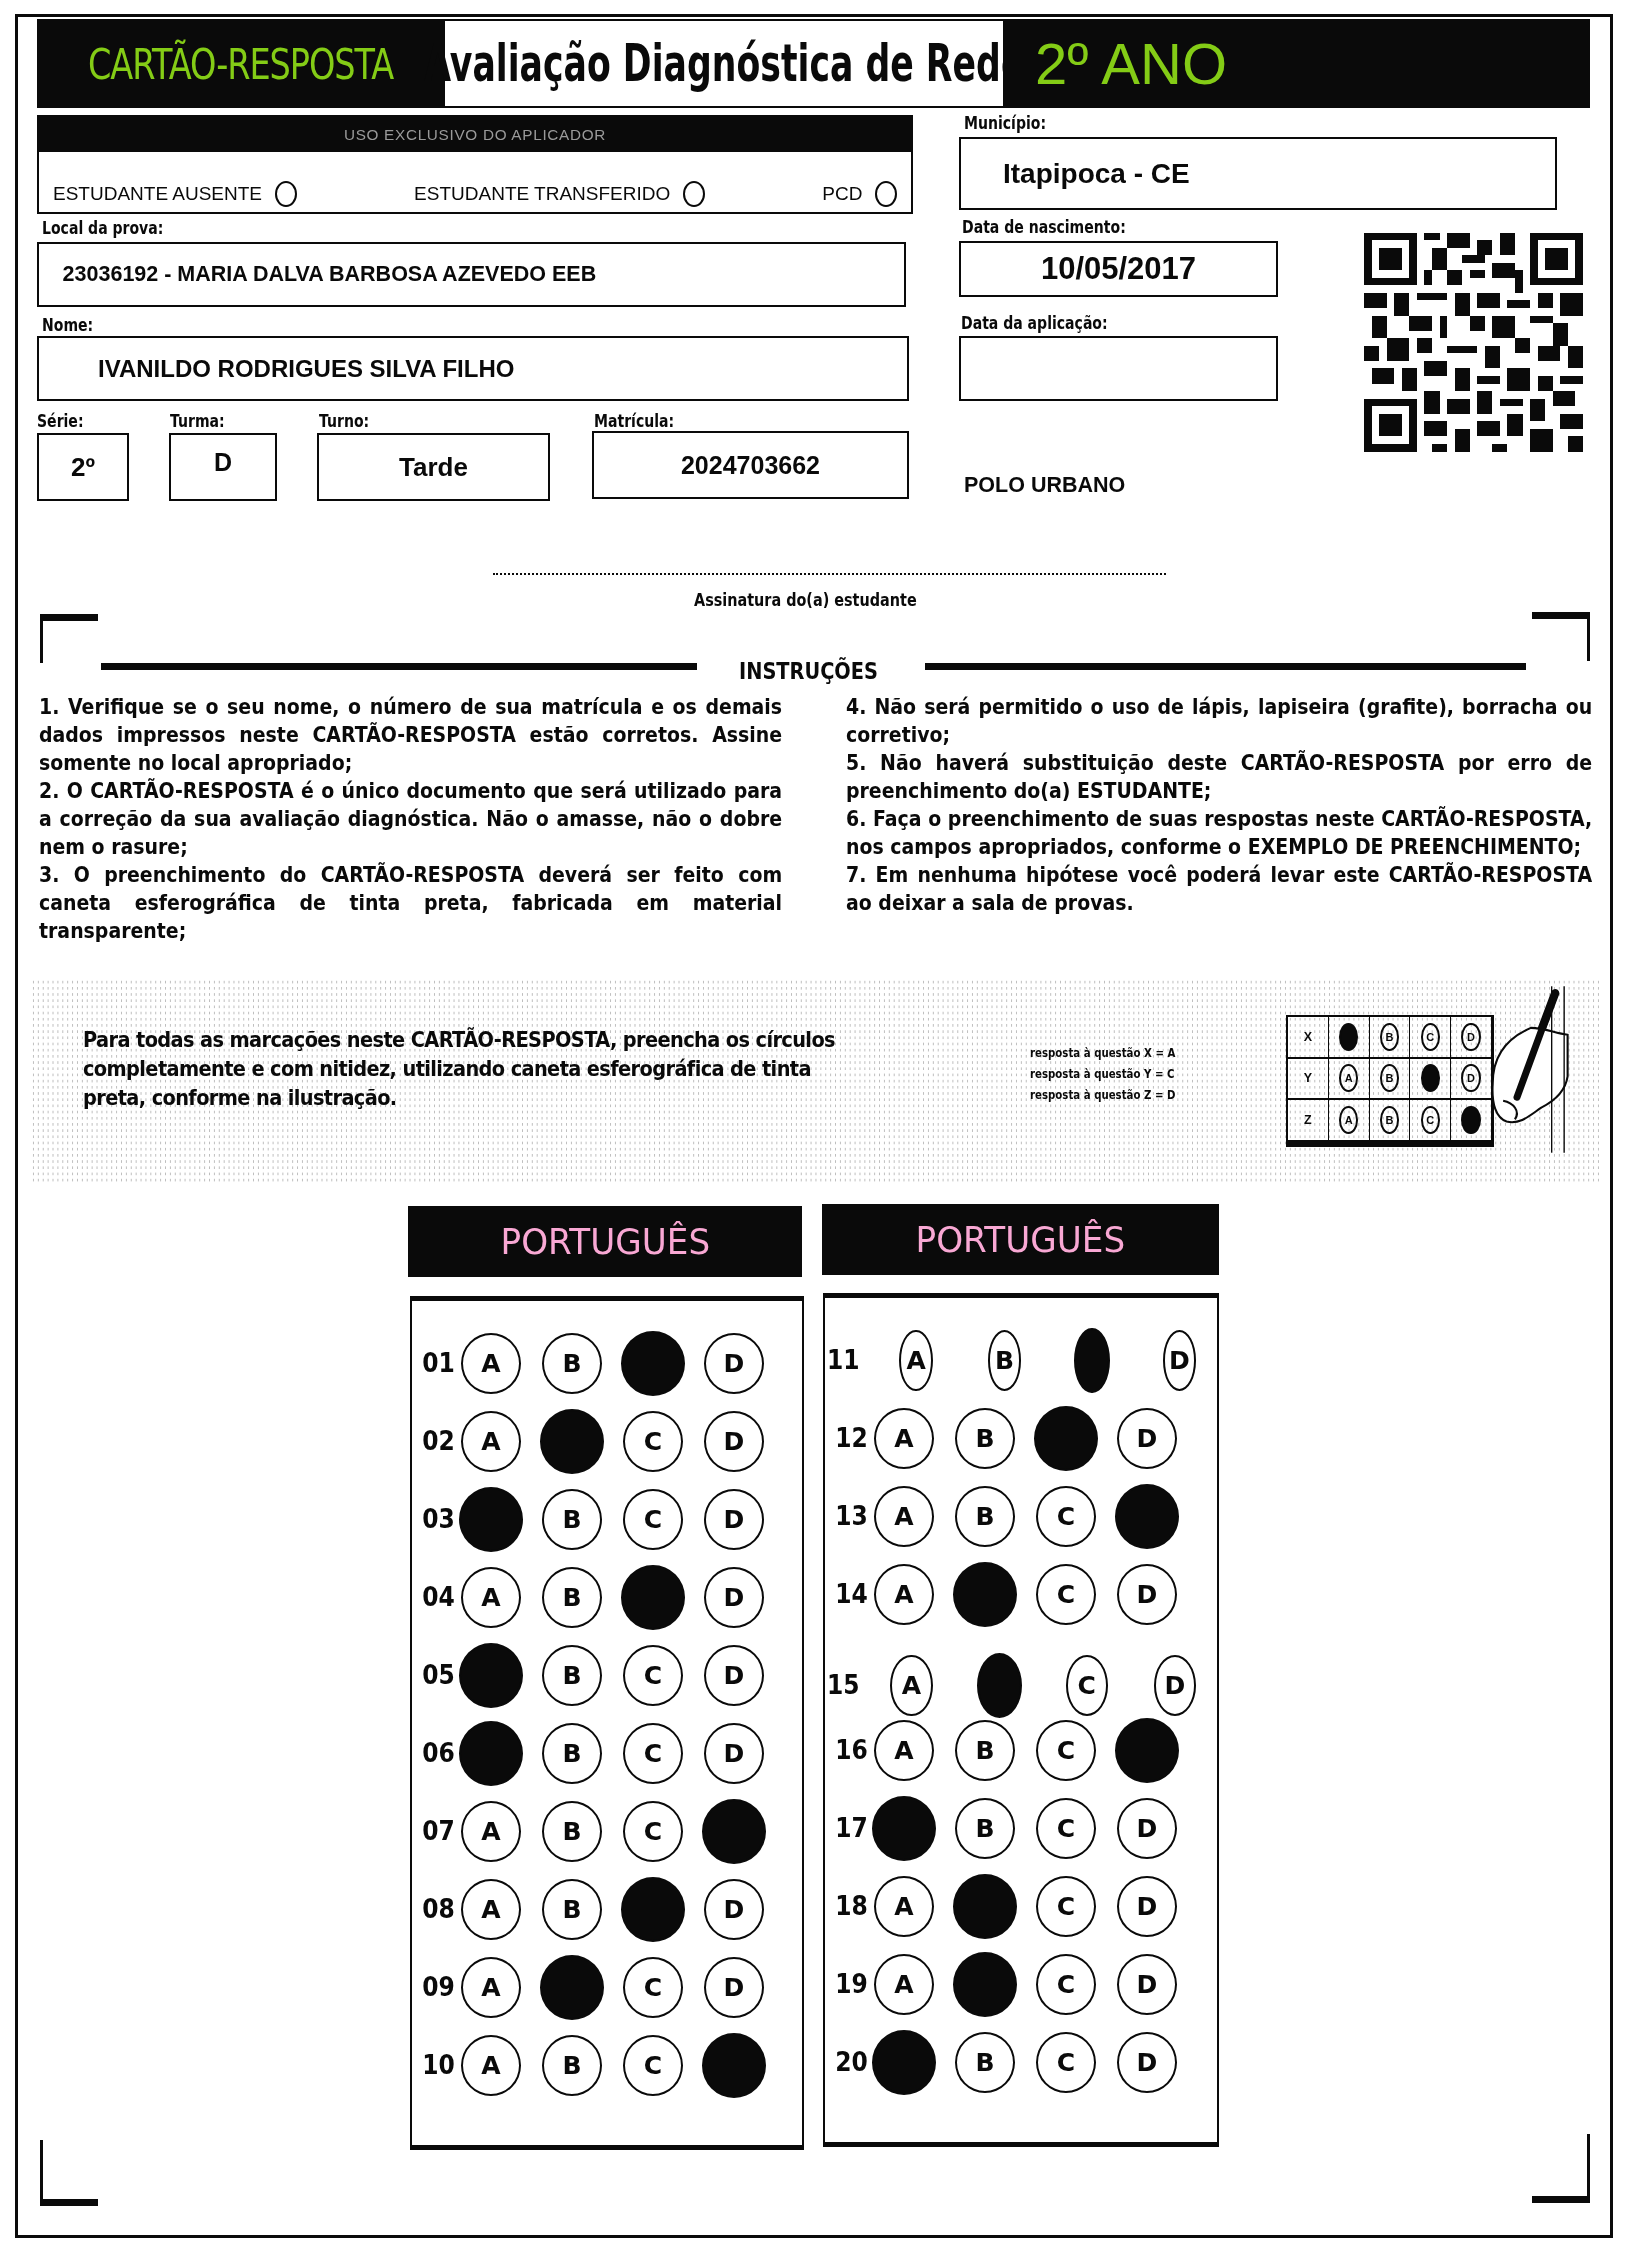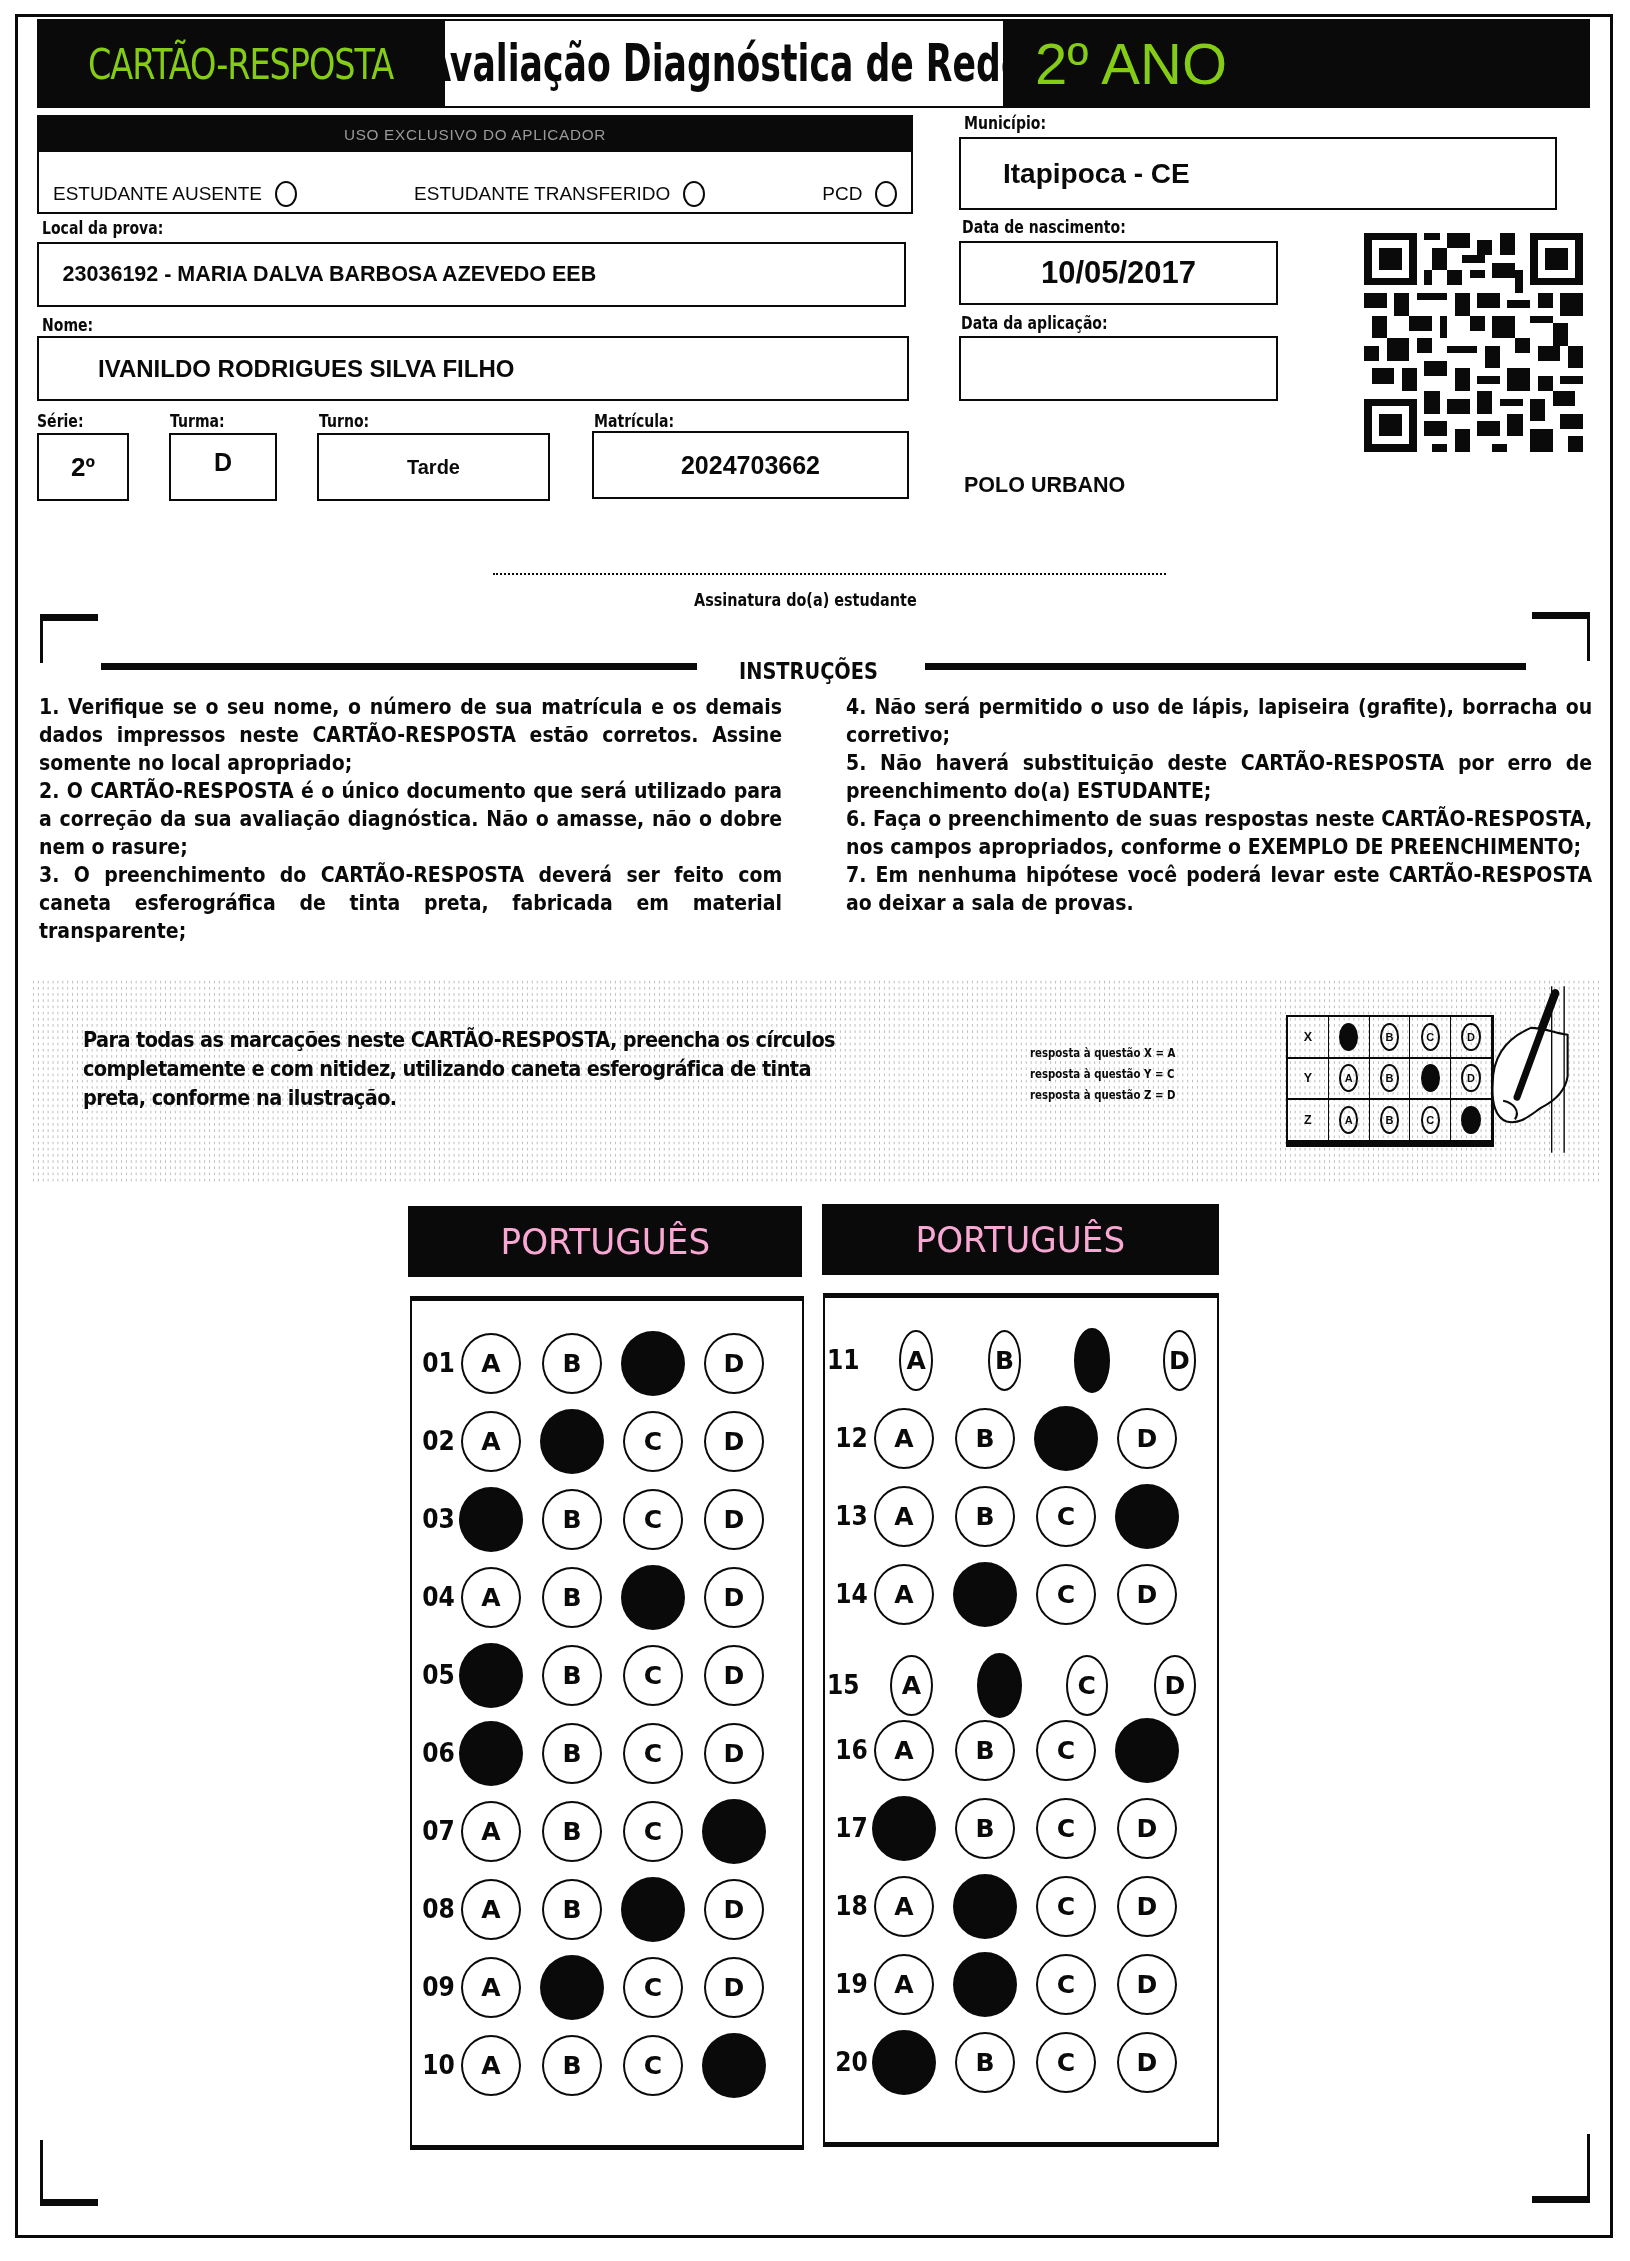--- a/index.html
+++ b/index.html
@@ -109,34 +109,34 @@
 <div class="abs lbl" style="left:170px; top:410px;">Turma:</div>
 <div class="abs lbl" style="left:319px; top:410px;">Turno:</div>
 <div class="abs lbl" style="left:594px; top:410px;">Matrícula:</div>
 
 <div class="abs field" style="left:37px; top:433px; width:92px; height:68px; justify-content:center; font-size:26px;">
   <span>2º</span>
 </div>
 <div class="abs field" style="left:169px; top:433px; width:108px; height:68px; justify-content:center; font-size:25px; padding-bottom:9.7px;">
   <span>D</span>
 </div>
-<div class="abs field" style="left:317px; top:433px; width:233px; height:68px; justify-content:center; font-size:20px;">
+<div class="abs field" style="left:317px; top:433px; width:233px; height:68px; justify-content:center; font-size:26px;">
   <span>Tarde</span>
 </div>
 <div class="abs field" style="left:592px; top:431px; width:317px; height:68px; justify-content:center; font-size:25px;">
   <span>2024703662</span>
 </div>
 
 <div class="abs lbl" style="left:964px; top:112px;">Município:</div>
 <div class="abs field" style="left:959px; top:137px; width:598px; height:73px; padding-left:42px; font-size:28px;">
   <span>Itapipoca - CE</span>
 </div>
 
 <div class="abs lbl" style="left:962px; top:216px;">Data de nascimento:</div>
-<div class="abs field" style="left:959px; top:241px; width:319px; height:64px; justify-content:center; font-size:31px;text-align:right;">
+<div class="abs field" style="left:959px; top:241px; width:319px; height:56px; justify-content:center; font-size:31px;text-align:right;">
   <span>10/05/2017</span>
 </div>
 
 <div class="abs lbl" style="left:961px; top:312px;">Data da aplicação:</div>
 <div class="abs field" style="left:959px; top:336px; width:319px; height:65px; justify-content:center; font-size:28px;">
   <span></span>
 </div>
 
 <div class="abs" style="left:964px; top:473px; font-size:21.5px; font-weight:bold;">POLO URBANO</div>
 

